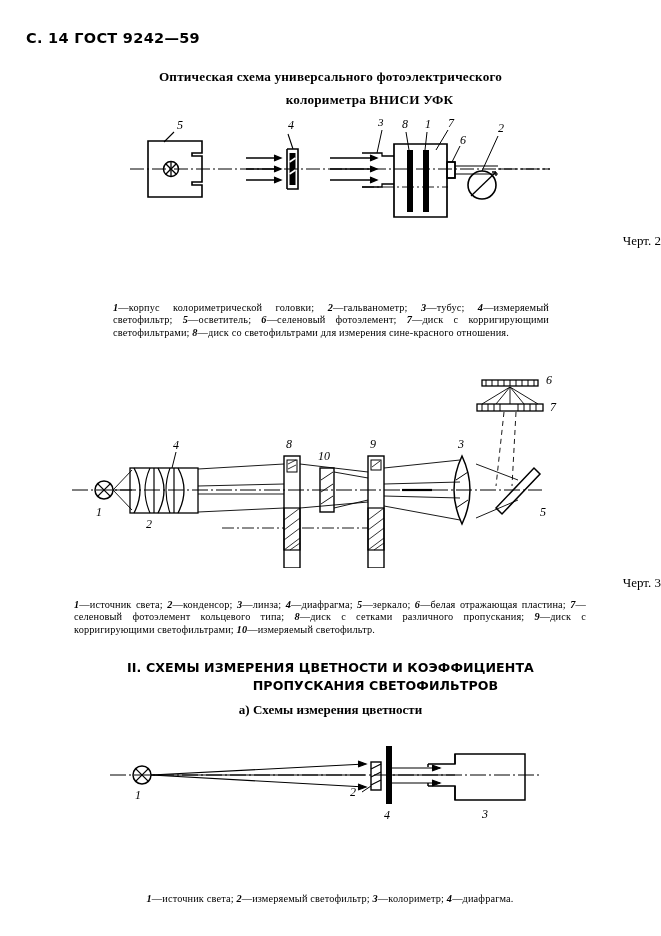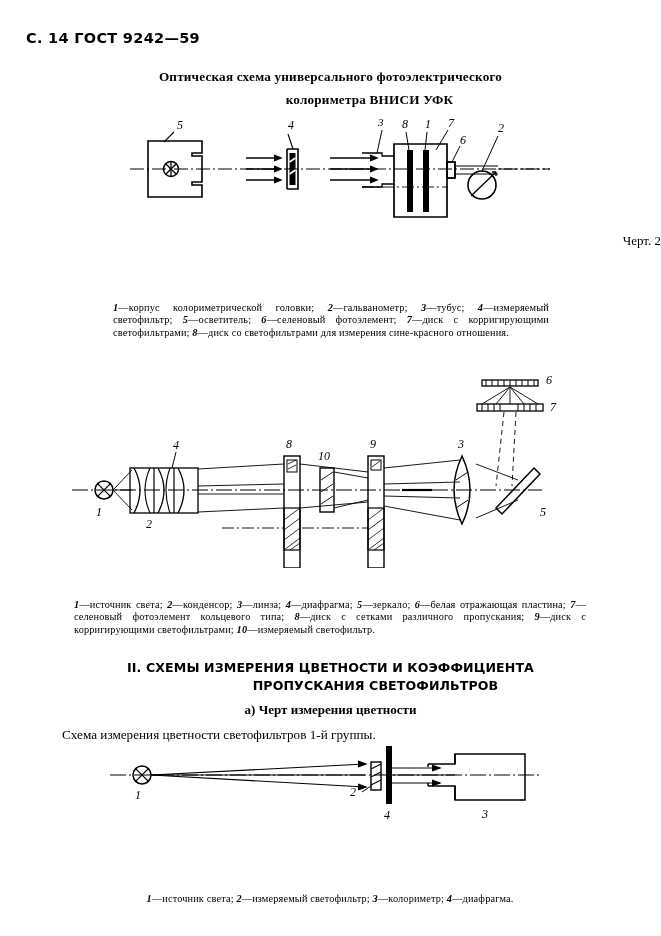--- a/index.html
+++ b/index.html
@@ -293,30 +293,30 @@
 
     <g class="ln" stroke-width=".9">
       <line x1="404" y1="96" x2="446" y2="112"></line>
       <line x1="404" y1="150" x2="446" y2="132"></line>
     </g>
 
     <path class="ln" d="M424 140 L462 100 L468 106 L430 146 Z" stroke-width="1.5" fill="none"></path>
     <text class="lbl" x="468" y="148">5</text>
   </svg>
 
+  <div class="fig-no" style="top:575px;">Черт. 3</div>
   <div class="caption" style="left:74px;top:599px;width:512px;">
     <span><i>1</i>—источник света; <i>2</i>—конденсор; <i>3</i>—линза; <i>4</i>—диафрагма; <i>5</i>—зеркало; <i>6</i>—белая отражающая пластина; <i>7</i>—селеновый фотоэлемент кольцевого типа; <i>8</i>—диск с сетками различного пропускания; <i>9</i>—диск с корригирующими светофильтрами; <i>10</i>—измеряемый светофильтр.</span>
   </div>
 
   <div class="sect-head" style="top:659px;">II. СХЕМЫ ИЗМЕРЕНИЯ ЦВЕТНОСТИ И КОЭФФИЦИЕНТА</div>
   <div class="sect-head" style="top:677px;padding-left:45px;">ПРОПУСКАНИЯ СВЕТОФИЛЬТРОВ</div>
 
-  <div class="sub-head" style="top:702px;">а)  Черт измерения цветности</div>
-
-  <div class="bodyline" style="left:62px;top:727px;">Схема измерения цветности светофильтров 1-й группы.</div>
+  <div class="sub-head" style="top:702px;">а)  Схемы измерения цветности</div>
+
 
   <svg style="left:110px;top:742px;" width="430" height="86" viewBox="0 0 430 86">
 
     <line class="ln" x1="0" y1="33" x2="430" y2="33" stroke-width="1" stroke-dasharray="16,3,2,3"></line>
 
     <circle class="ln" cx="32" cy="33" r="9" stroke-width="1.5"></circle>
     <line class="ln" x1="25.6" y1="26.6" x2="38.4" y2="39.4" stroke-width="1.3"></line>
     <line class="ln" x1="38.4" y1="26.6" x2="25.6" y2="39.4" stroke-width="1.3"></line>
     <text class="lbl" x="25" y="57">1</text>
 

